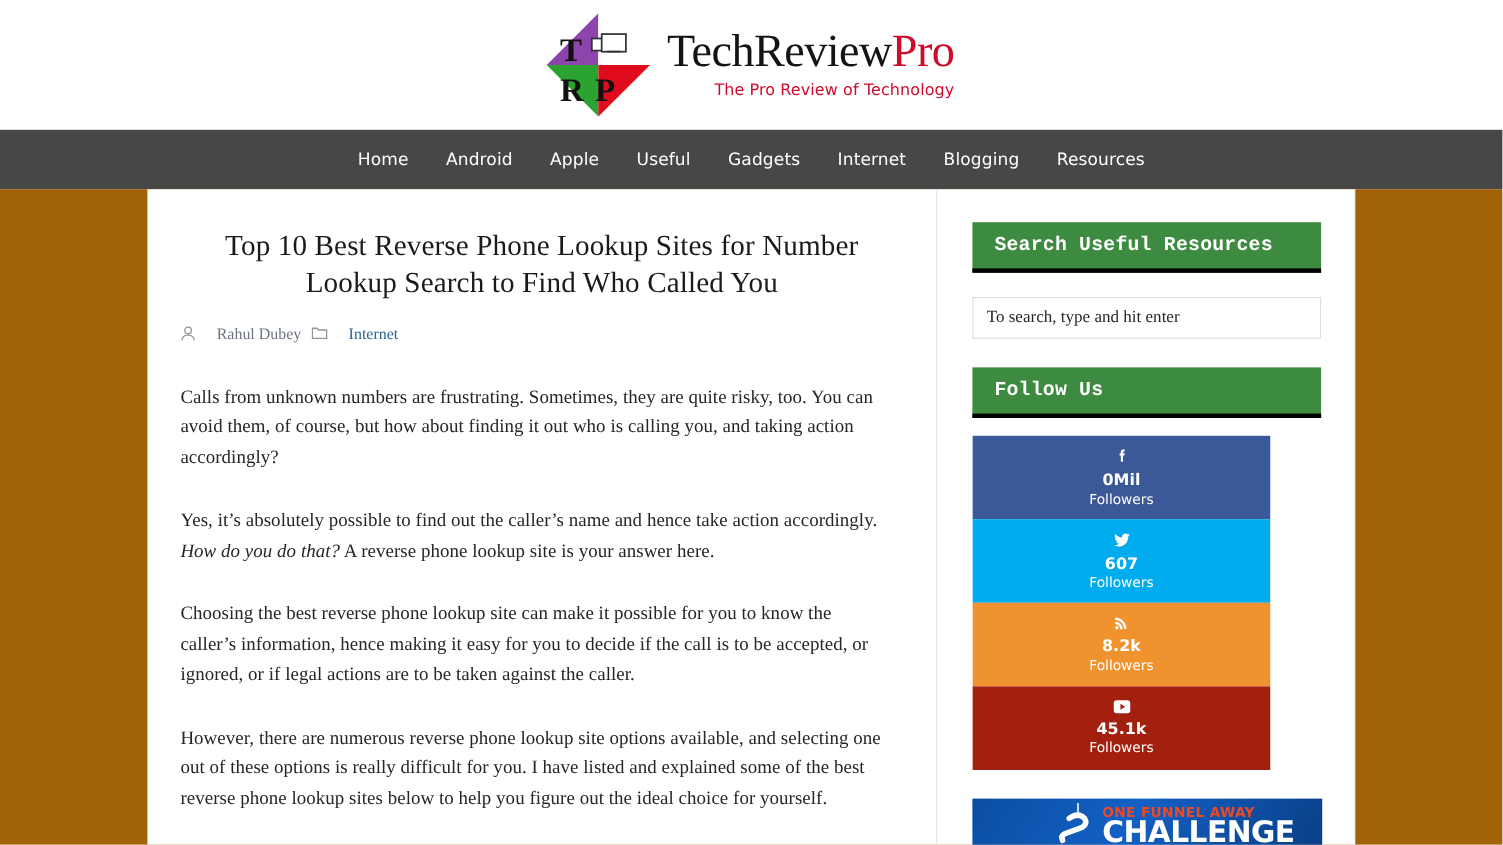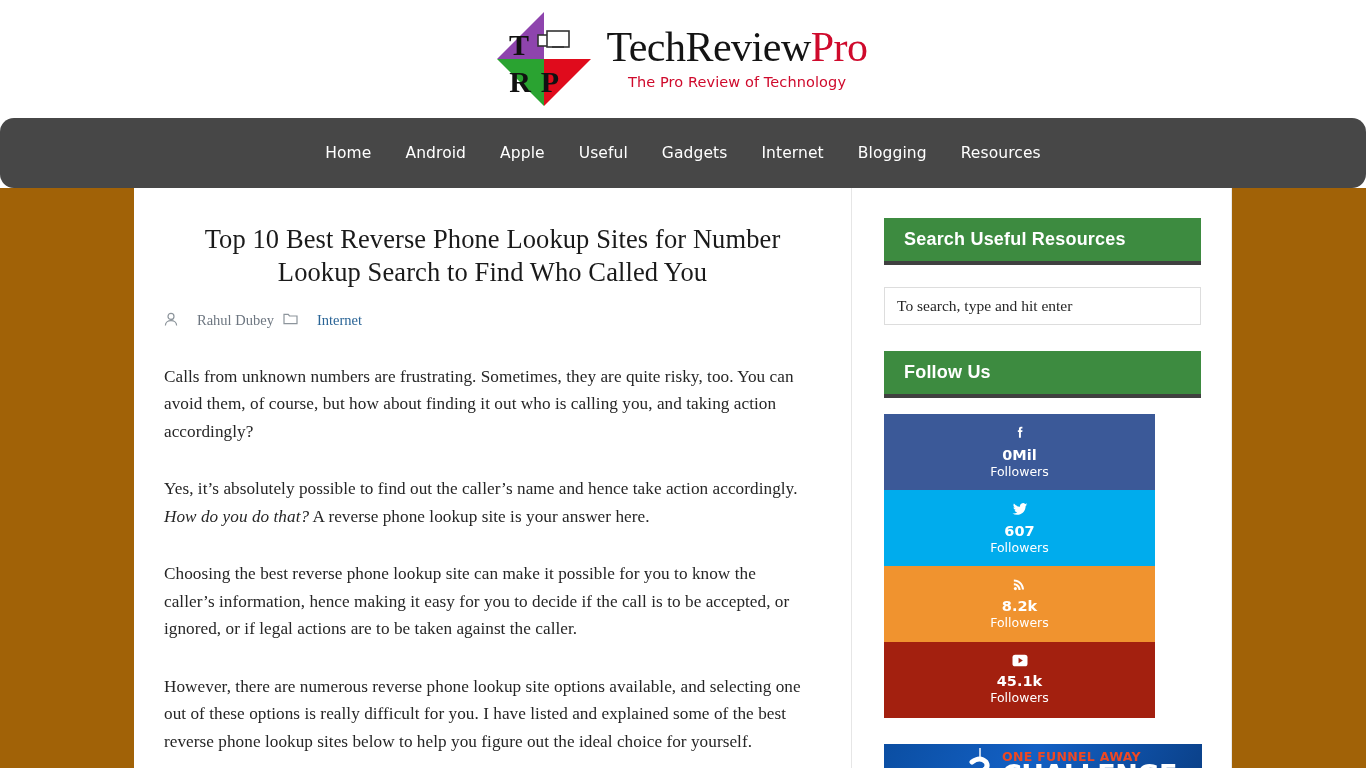--- a/index.html
+++ b/index.html
@@ -42,33 +42,32 @@
     white-space: nowrap;
   }
   .logo-title .t1 { color: #141414; }
   .logo-title .t2 { color: #cf0a2c; }
   .logo-tagline {
     font-family: "DejaVu Sans", "Liberation Sans", sans-serif;
     font-size: 14.5px;
     color: #cf0a2c;
     margin-top: 7px;
     letter-spacing: 0.1px;
-    text-align: center;
+    text-align: right;
     white-space: nowrap;
   }
 
   
   .main-nav {
     width: 1366px;
-    height: 70px;
+    height: 54px;
     background: #474747;
     display: flex;
     align-items: center;
     justify-content: center;
-    border-radius: 14px;
   }
   .nav-list {
     display: flex;
     align-items: center;
     gap: 0;
     list-style: none;
     margin: 0; padding: 0;
   }
   .nav-item {
     color: #ffffff;
@@ -135,23 +134,23 @@
   .entry-content em { font-style: italic; }
 
   
   .sidebar {
     width: 379px;
     padding: 30px 30px 0 32px;
   }
   .widget { margin-bottom: 26px; }
   .widget-title {
     background: #3d8b40;
-    border-bottom: 4px solid #404040;
+    border-bottom: 4px solid #000000;
     color: #ffffff;
-    font-family: Liberation Sans, sans-serif;
+    font-family: Liberation Mono, monospace;
     font-size: 18px;
     font-weight: bold;
     padding: 11px 0 11px 20px;
     margin: 0;
     letter-spacing: 0.2px;
   }
   .search-box {
     margin-top: 22px;
     width: 100%;
     height: 38px;

